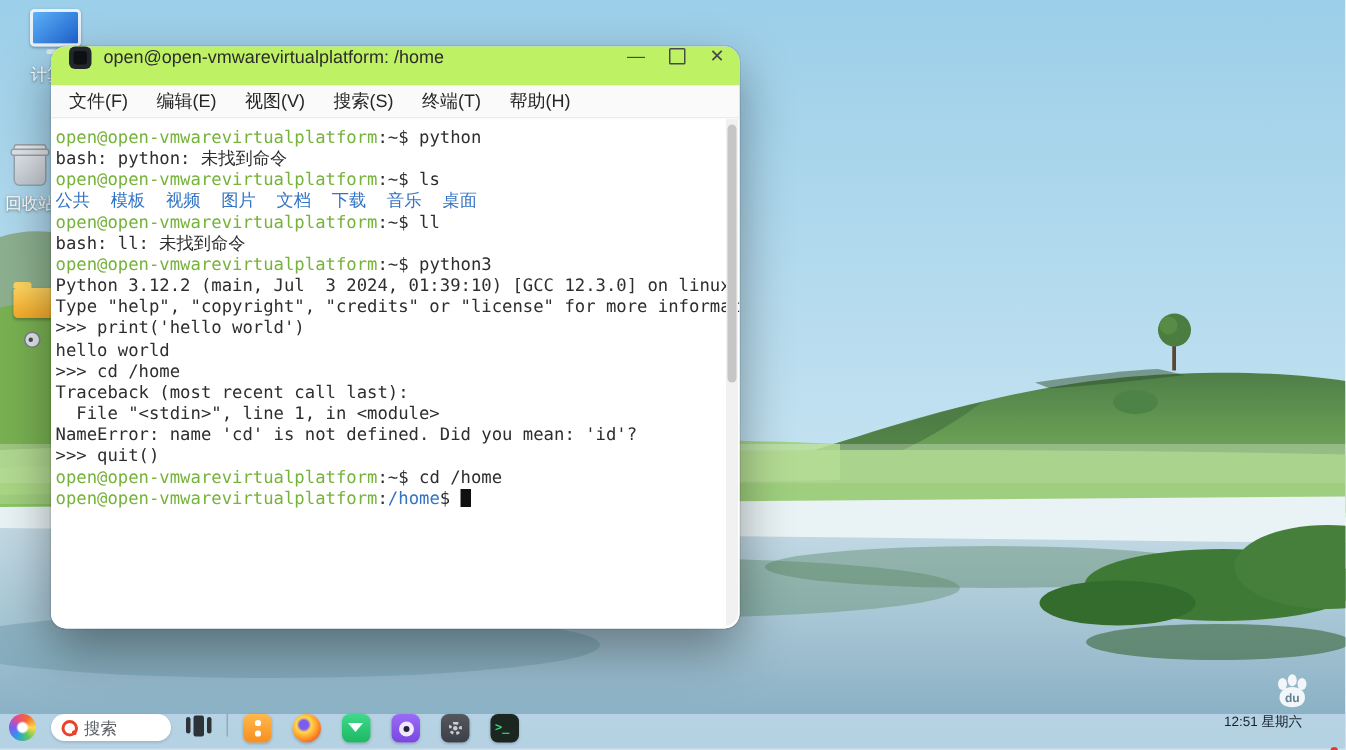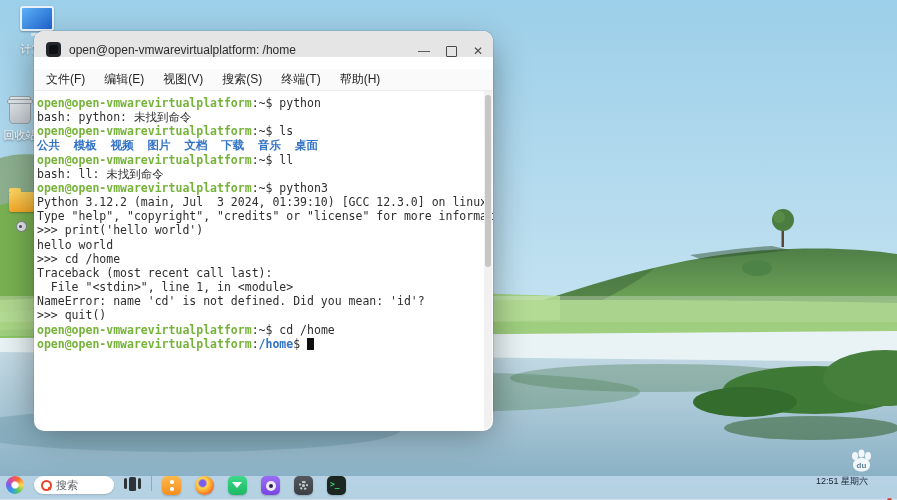--- a/index.html
+++ b/index.html
@@ -21,36 +21,36 @@
   .icon-trash:before{content:"";position:absolute;left:-3px;top:2px;right:-3px;height:3px;background:#dfe4e8;border:1px solid #9aa2aa;border-radius:2px;}
   .icon-folder{width:27px;height:20px;background:linear-gradient(180deg,#ffd45e,#f7a928);border-radius:2px 3px 3px 3px;
      position:relative;box-shadow:0 1px 2px rgba(0,0,0,.25);}
   .icon-folder:before{content:"";position:absolute;left:0;top:-4px;width:12px;height:4px;background:#ffd45e;border-radius:2px 2px 0 0;}
   .icon-dot{width:9px;height:9px;border-radius:50%;background:#e4e8ec;border:1px solid #7b838b;position:relative;}
   .icon-dot:after{content:"";position:absolute;left:2.5px;top:2.5px;width:3px;height:3px;border-radius:50%;background:#474e55;}
 
   
   .window{position:absolute;left:34px;top:31px;width:459px;height:388px;z-index:5;border-radius:10px;
      background:#fff;box-shadow:0 14px 34px rgba(0,0,0,.38), 0 0 0 1px rgba(0,0,0,.08);}
-  .titlebar{height:26px;display:flex;align-items:flex-end;gap:8px;padding:0 10px 0 12px;border-radius:10px 10px 0 0;background:#e5e5e5;}
+  .titlebar{height:26px;display:flex;align-items:flex-start;gap:8px;padding:0 10px 0 12px;border-radius:10px 10px 0 0;background:#bef264;}
   .term-app-icon{width:15px;height:15px;border-radius:4px;background:#23272b;position:relative;flex:0 0 auto;}
   .term-app-icon:after{content:"";position:absolute;inset:3px;border-radius:2px;background:#0e1113;}
   .wtitle{font-size:12px;color:#2c2c2c;flex:1 1 auto;white-space:nowrap;overflow:hidden;}
   .wctrls{display:flex;align-items:center;gap:16px;color:#4a4a4a;}
   .wbtn{font-size:12px;line-height:12px;cursor:default;}
   .wbtn.max{width:9px;height:9px;border:1.2px solid #4a4a4a;border-radius:1px;}
   .menubar{height:21px;display:flex;align-items:center;gap:19px;padding:0 12px;background:#fafafa;
-     border-bottom:1px solid #ececec;font-size:12px;color:#262626;margin-top:12px;}
+     border-bottom:1px solid #ececec;font-size:12px;color:#262626;}
   .menu-item{white-space:nowrap;}
   .termbody{position:relative;height:340px;border-radius:0 0 10px 10px;background:#fff;overflow:hidden;}
   .tout{position:absolute;left:3px;top:5px;right:12px;
      font-family:"DejaVu Sans Mono", monospace;font-size:11.5px;line-height:14.15px;color:#2e2e2e;white-space:pre;}
   .c-g{color:#76b33a;}
   .c-b{color:#3273c5;}
-  .bold{font-weight:bold;}
+  .bold{font-weight:normal;}
   .cursor{display:inline-block;width:7px;height:12px;background:#101010;vertical-align:-2px;}
   .scrollbar{position:absolute;right:1px;top:0;bottom:2px;width:8px;background:#f1f1f1;border-radius:0 0 9px 0;}
   .scroll-thumb{position:absolute;left:1px;right:1px;top:4px;height:172px;background:#c6c6c6;border-radius:4px;}
 
   
   .taskbar{position:absolute;left:0;right:0;bottom:0;height:24px;z-index:8;background:rgba(186,213,230,.92);
      display:flex;align-items:flex-start;padding:0 6px;gap:10px;box-shadow:0 -1px 0 rgba(255,255,255,.35) inset;}
   .launcher{width:18px;height:18px;border-radius:50%;flex:0 0 auto;
      background:radial-gradient(circle at 50% 50%, #fff 0 22%, rgba(255,255,255,0) 34%),
        conic-gradient(from 210deg, #2a9de8, #7a5cf0, #e84c8a, #f56b2a, #ffd84d, #5cc85a, #2a9de8);}

